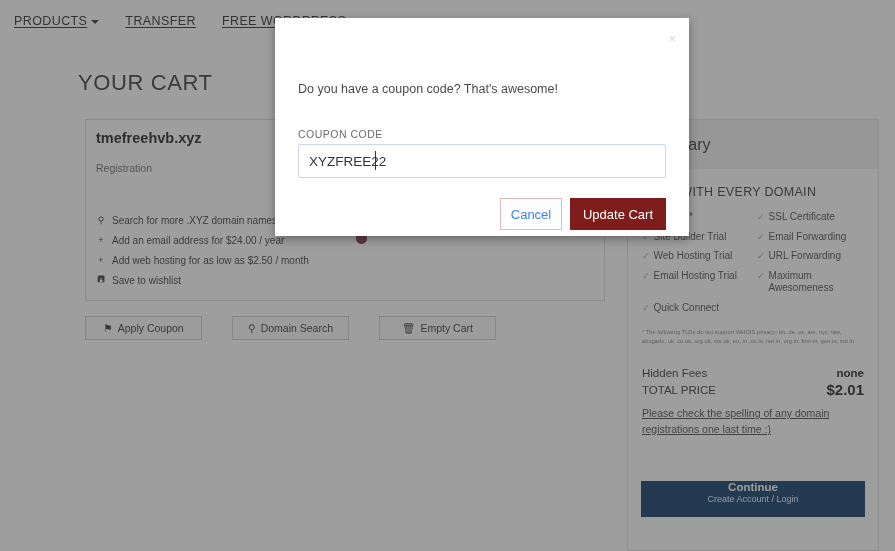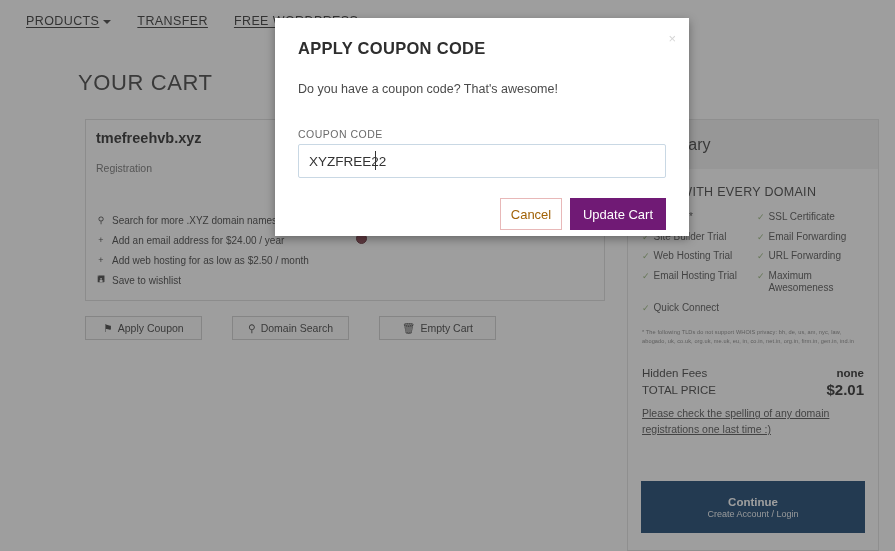--- a/index.html
+++ b/index.html
@@ -21,21 +21,21 @@
     inset: 0;
     background: #ffffff;
   }
 
   .topnav {
     position: absolute;
     top: 0; left: 0; right: 0;
     height: 42px;
     display: flex;
     align-items: center;
-    padding-left: 26px;
+    padding-left: 14px;
     gap: 26px;
     background: #ffffff;
   }
   .navitem {
     font-size: 12.5px;
     color: #3c3c3c;
     letter-spacing: .4px;
     text-decoration: underline;
     text-underline-offset: 2px;
     display: flex;
@@ -219,27 +219,27 @@
     font-size: 10.5px;
     color: #5a5a5a;
     line-height: 1.45;
     text-decoration: underline;
   }
   .continue-btn {
     position: absolute;
     left: 14px;
     right: 14px;
     top: 362px;
-    height: 52px;
+    height: 36px;
     background: #1f4a74;
     color: #ffffff;
     display: flex;
     flex-direction: column;
     align-items: center;
-    justify-content: center;
+    justify-content: flex-start;
     cursor: pointer;
   }
   .cont-main { font-size: 11.5px; font-weight: bold; }
   .cont-sub  { font-size: 9px; opacity: .92; margin-top: 1px; }
 
   
   #overlay {
     position: absolute;
     inset: 0;
     background: rgba(40,40,40,0.45);
@@ -318,31 +318,31 @@
     right: 23px;
     top: 180px;
     display: flex;
     gap: 8px;
   }
   .btn-cancel {
     width: 62px;
     height: 32px;
     border: 1px solid #e8b8b8;
     background: #ffffff;
-    color: #a16207;
+    color: #3b82f6;
     font-size: 13px;
     font-family: "Liberation Sans", sans-serif;
     cursor: pointer;
     box-sizing: border-box;
   }
   .btn-update {
     width: 96px;
     height: 32px;
     border: none;
-    background: #701a75;
+    background: #7f1d1d;
     color: #ffffff;
     font-size: 13px;
     font-family: "Liberation Sans", sans-serif;
     cursor: pointer;
     box-sizing: border-box;
   }
 </style>
 </head>
 <body>
 
@@ -465,21 +465,20 @@
       </div>
     </div>
   </div>
 
 </div>
 
 <div id="overlay"></div>
 
 <div class="modal">
   <div class="modal-close">×</div>
-  <div class="modal-title">APPLY COUPON CODE</div>
   <div class="modal-sub">Do you have a coupon code? That's awesome!</div>
   <div class="field-label">COUPON CODE</div>
   <input class="coupon-input" value="XYZFREE22" style="">
   <div class="caret-bar"></div>
   <div class="modal-btns">
     <button class="btn-cancel">Cancel</button>
     <button class="btn-update">Update Cart</button>
   </div>
 </div>
 

